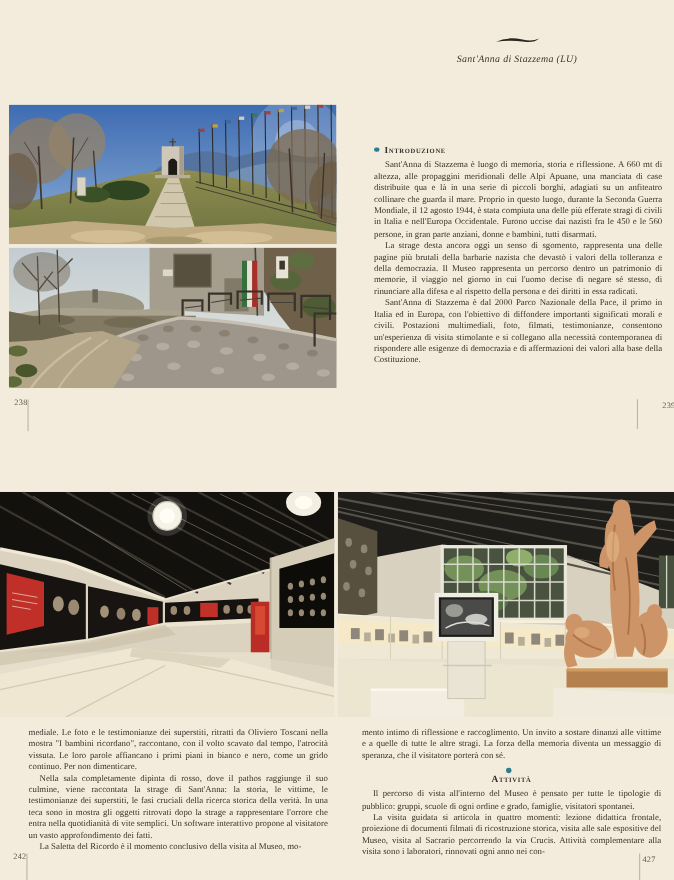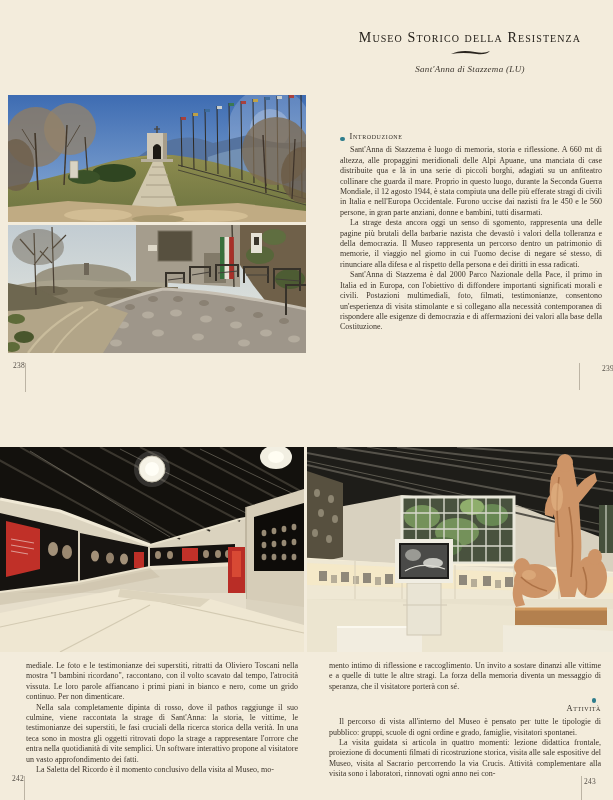--- a/index.html
+++ b/index.html
@@ -21,37 +21,36 @@
     font-style:italic;font-size:9px;color:#3c362e;margin-top:7px;letter-spacing:.3px;
   }
   
   .photo{overflow:hidden;}
   .photo svg{display:block;width:100%;height:100%;}
   
   .col{width:262px;text-align:justify;font-size:8px;line-height:10.4px;color:#3b332a;}
   .col p{margin:0;text-indent:10px;}
   .col p.noindent{text-indent:0;}
   .sec-head{
-    font-variant:small-caps;font-weight:normal;font-size:8.5px;letter-spacing:.6px;
-    color:#35302a;margin:0 0 4px 0;display:flex;align-items:flex-end;text-indent:0;
+    font-variant:small-caps;font-weight:bold;font-size:8.5px;letter-spacing:.6px;
+    color:#35302a;margin:0 0 4px 0;display:flex;align-items:center;text-indent:0;
   }
   .bullet{
     width:4.5px;height:4.5px;border-radius:50%;background:#2e7d8c;
     display:inline-block;margin-right:5px;flex:0 0 auto;
   }
   .sec-head.later{margin-top:6px;flex-direction:column;}
   
   .folio{font-size:7.5px;color:#57514a;letter-spacing:.3px;}
   .folio-rule{width:1px;background:#bcb4a4;}
 </style>
 </head>
 <body>
 
 <div class="abs title-block">
-  <div class="book-title">Museo Storico della Resistenza</div>
   <svg class="swash" width="46" height="9" viewBox="0 0 46 9">
     <path d="M4,6 Q14,1 28,4 Q37,6 43,3 Q39,7 30,6 Q16,4 4,6 Z" fill="#2a251e"></path>
   </svg>
   <div class="subtitle">Sant'Anna di Stazzema (LU)</div>
 </div>
 
 <div class="abs photo" style="left:8px;top:95px;width:298px;height:127px;">
 <svg viewBox="0 0 298 127" preserveAspectRatio="none">
   <defs>
     <linearGradient id="sky1" x1="0" y1="0" x2="0" y2="1">
@@ -473,13 +472,13 @@
     <span class="bullet"></span>
     <span>Attività</span>
   </div>
   <p>Il percorso di vista all'interno del Museo è pensato per tutte le tipologie di pubblico: gruppi, scuole di ogni ordine e grado, famiglie, visitatori spontanei.</p>
   <p>La visita guidata si articola in quattro momenti: lezione didattica frontale, proiezione di documenti filmati di ricostruzione storica,  visita alle sale espositive del Museo, visita al Sacrario percorrendo la via Crucis. Attività complementare alla visita sono i laboratori, rinnovati ogni anno nei con-</p>
 </div>
 
 <div class="abs folio" style="left:12px;top:774px;">242</div>
 <div class="abs folio-rule" style="left:24px;top:776px;height:24px;"></div>
 <div class="abs folio-rule" style="left:581px;top:776px;height:24px;"></div>
-<div class="abs folio" style="left:584px;top:777px;">243</div>
+<div class="abs folio" style="left:584px;top:777px;">427</div>
 
 </body></html>

